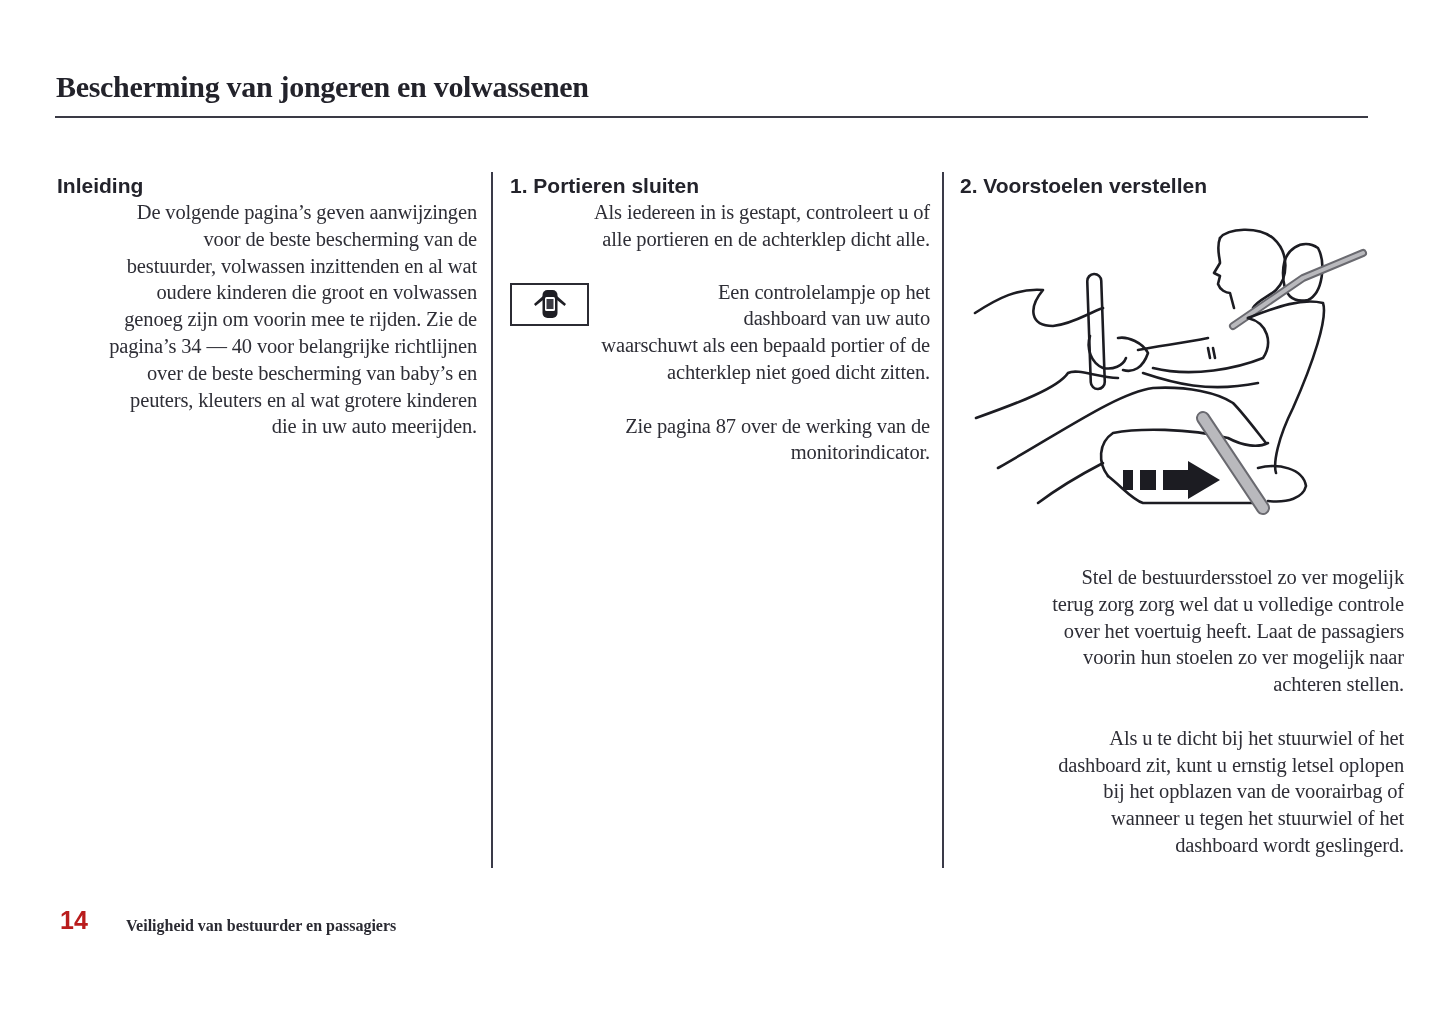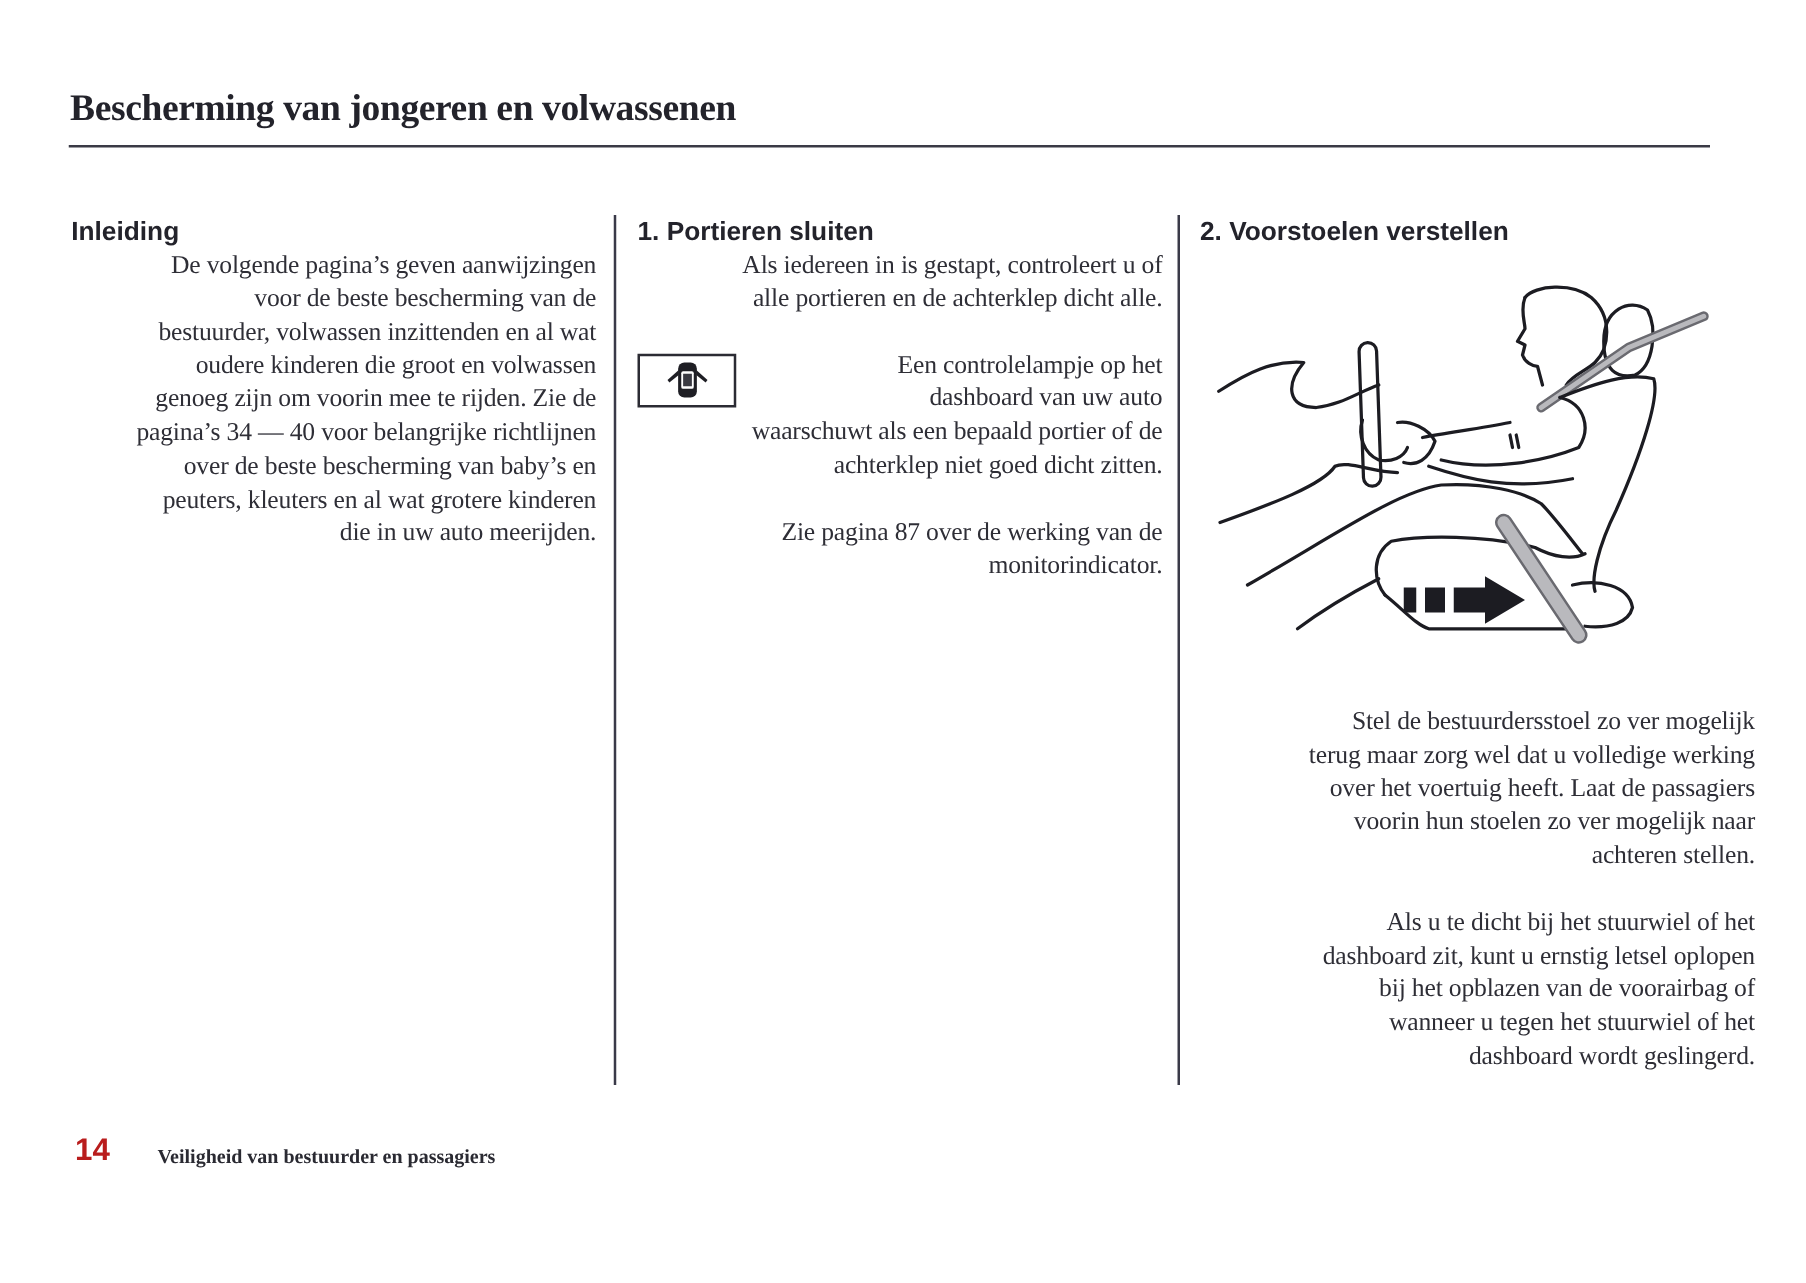--- a/index.html
+++ b/index.html
@@ -138,21 +138,21 @@
   <path d="M245 200 L305 290" stroke="#b9b9bd" stroke-width="10"></path>
 
   <rect x="165" y="252" width="10" height="20" fill="#1c1c22" stroke="none"></rect>
   <rect x="182" y="252" width="16" height="20" fill="#1c1c22" stroke="none"></rect>
   <path d="M205 252 L230 252 L230 243 L262 262 L230 281 L230 272 L205 272 Z" fill="#1c1c22" stroke="none"></path>
 </svg>
 
 <section class="col" style="left:984px; top:548px; width:420px;margin-top:16px;">
   <p>
     <span>Stel de bestuurdersstoel zo ver mogelijk</span><br>
-    <span>terug maar zorg wel dat u volledige werking</span><br>
+    <span>terug zorg zorg wel dat u volledige controle</span><br>
     <span>over het voertuig heeft. Laat de passagiers</span><br>
     <span>voorin hun stoelen zo ver mogelijk naar</span><br>
     <span>achteren stellen.</span>
   </p>
   <div class="spacer"></div>
   <p>
     <span>Als u te dicht bij het stuurwiel of het</span><br>
     <span>dashboard zit, kunt u ernstig letsel oplopen</span><br>
     <span>bij het opblazen van de voorairbag of</span><br>
     <span>wanneer u tegen het stuurwiel of het</span><br>

